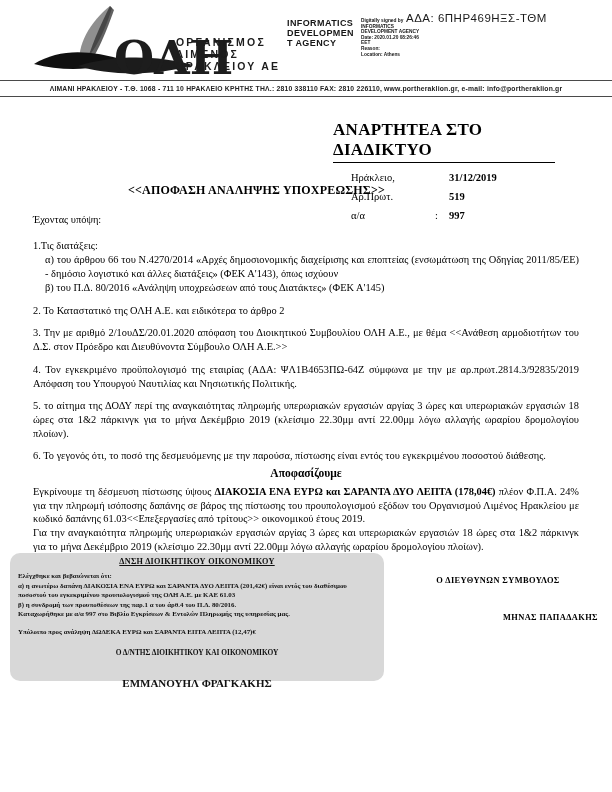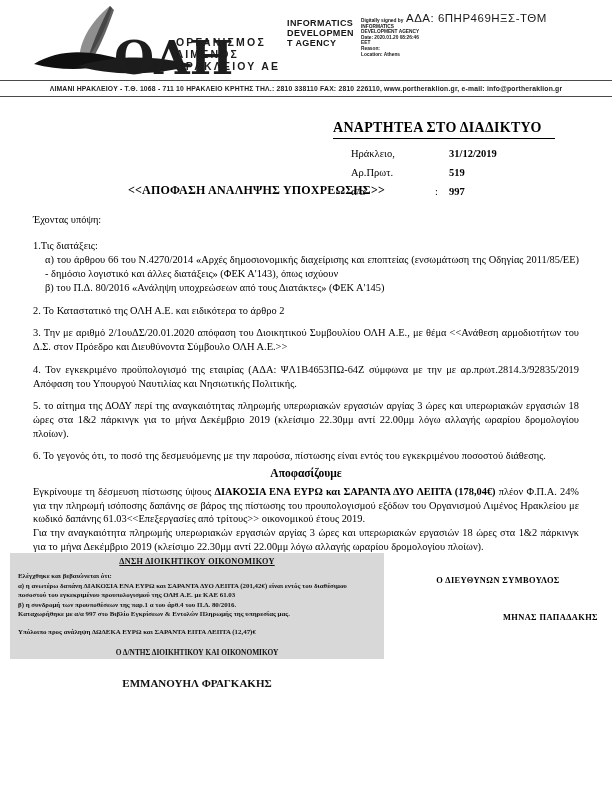--- a/index.html
+++ b/index.html
@@ -21,39 +21,39 @@
        font-family:"Liberation Sans",sans-serif;color:#161616;}
   .stamp-left{font-size:9px;line-height:10px;font-weight:bold;letter-spacing:0.4px;width:62px;}
   .stamp-right{font-size:4.8px;line-height:5.6px;font-weight:bold;width:78px;}
   
   .address-bar{position:absolute;left:0;top:80px;width:612px;
        border-top:1.5px solid #4a4a4a;border-bottom:1.5px solid #4a4a4a;
        font-family:"Liberation Sans",sans-serif;font-size:6.8px;font-weight:bold;
        color:#222;text-align:center;padding:4px 0 4px 0;letter-spacing:0.2px;}
   
   .notice-block{position:absolute;left:333px;top:120px;width:222px;}
-  .notice-title{font-weight:bold;font-size:14px;border-bottom:1.6px solid #000;
+  .notice-title{font-weight:bold;font-size:17px;border-bottom:1.6px solid #000;
        padding-bottom:2px;letter-spacing:0.3px;}
   .meta-grid{margin-top:5px;padding-left:18px;font-size:10.5px;}
   .meta-row{display:grid;grid-template-columns:84px 14px auto;line-height:19px;}
   .meta-val{font-weight:bold;}
   
   .doc-title{position:absolute;left:0;top:183px;width:513px;text-align:center;
        font-weight:bold;font-size:12px;letter-spacing:0.2px;}
   .content{position:absolute;left:33px;top:213px;width:546px;font-size:10.4px;line-height:13.9px;}
   .para{text-align:justify;}
   .mb12{margin-bottom:12px;} .mb9{margin-bottom:9px;} .mb8{margin-bottom:8px;}
   .mb4{margin-bottom:4px;}
   .sub{margin-left:12px;}
   .center-bold{text-align:center;font-weight:bold;font-size:11.5px;}
   .bold{font-weight:bold;}
   
-  .gray-box{position:absolute;left:10px;top:553px;width:374px;height:106px;
+  .gray-box{position:absolute;left:10px;top:553px;width:374px;height:128px;
        background:#d8d8d8;padding:4px 8px;box-sizing:border-box;
-       font-size:6.9px;line-height:9.4px;font-weight:bold;color:#111;}
+       font-size:6.9px;line-height:9.4px;font-weight:bold;color:#111;border-radius:10px;}
   .gray-heading{text-align:center;font-size:8.2px;text-decoration:underline;
        letter-spacing:0.3px;margin-bottom:5px;}
   .gray-balance{margin-top:9px;}
   .gray-sig-title{text-align:center;margin-top:11px;font-size:7.4px;}
   .gray-sig-name{text-align:center;margin-top:22px;font-size:11px;}
   
   .ceo-sig{position:absolute;left:398px;top:576px;width:200px;text-align:center;
        font-weight:bold;font-size:8.4px;letter-spacing:0.4px;}
   .ceo-name{margin-top:28px;text-align:right;}
 </style>

